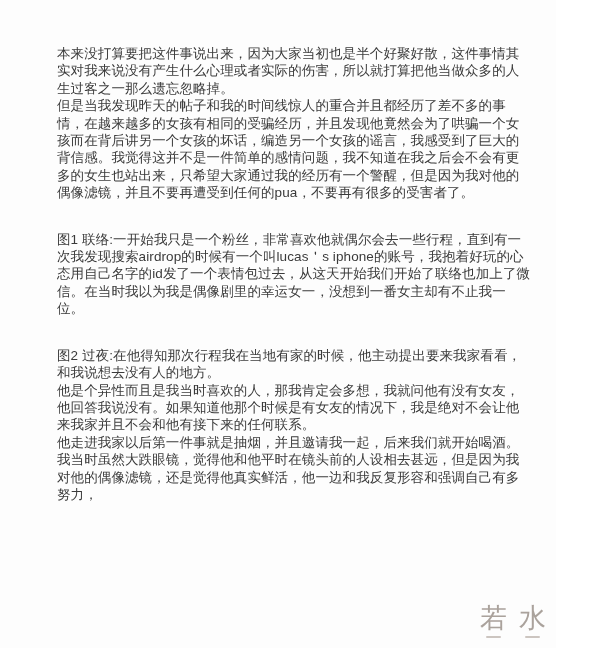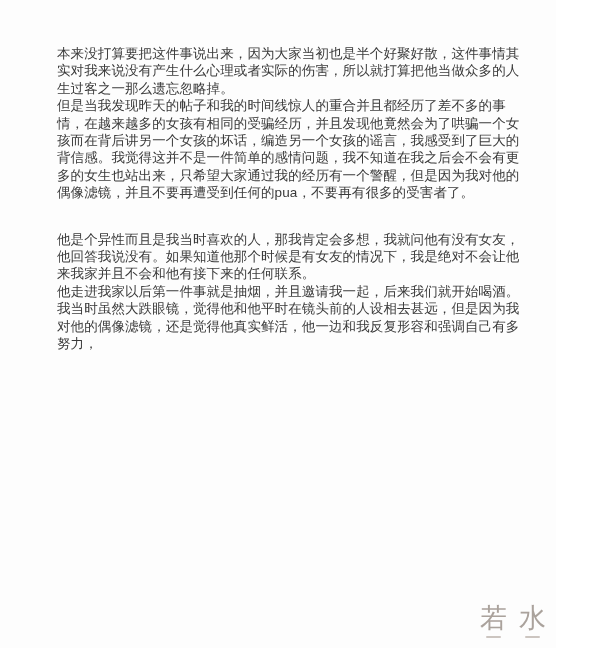--- a/index.html
+++ b/index.html
@@ -70,22 +70,26 @@
 
 <div class="page">
 
   <div class="doc">
 
     <div class="sec">
       <p>本来没打算要把这件事说出来，因为大家当初也是半个好聚好散，这件事情其实对我来说没有产生什么心理或者实际的伤害，所以就打算把他当做众多的人生过客之一那么遗忘忽略掉。</p>
       <p>但是当我发现昨天的帖子和我的时间线惊人的重合并且都经历了差不多的事情，在越来越多的女孩有相同的受骗经历，并且发现他竟然会为了哄骗一个女孩而在背后讲另一个女孩的坏话，编造另一个女孩的谣言，我感受到了巨大的背信感。我觉得这并不是一件简单的感情问题，我不知道在我之后会不会有更多的女生也站出来，只希望大家通过我的经历有一个警醒，但是因为我对他的偶像滤镜，并且不要再遭受到任何的pua，不要再有很多的受害者了。</p>
     </div>
 
+    <div class="sec">
+      <p>图1 联络:一开始我只是一个粉丝，非常喜欢他就偶尔会去一些行程，直到有一次我发现搜索airdrop的时候有一个叫lucas＇s iphone的账号，我抱着好玩的心态用自己名字的id发了一个表情包过去，从这天开始我们开始了联络也加上了微信。在当时我以为我是偶像剧里的幸运女一，没想到一番女主却有不止我一位。</p>
+    </div>
 
     <div class="sec">
+      <p>图2 过夜:在他得知那次行程我在当地有家的时候，他主动提出要来我家看看，和我说想去没有人的地方。</p>
       <p>他是个异性而且是我当时喜欢的人，那我肯定会多想，我就问他有没有女友，他回答我说没有。如果知道他那个时候是有女友的情况下，我是绝对不会让他来我家并且不会和他有接下来的任何联系。</p>
       <p>他走进我家以后第一件事就是抽烟，并且邀请我一起，后来我们就开始喝酒。</p>
       <p>我当时虽然大跌眼镜，觉得他和他平时在镜头前的人设相去甚远，但是因为我对他的偶像滤镜，还是觉得他真实鲜活，他一边和我反复形容和强调自己有多努力，</p>
 
     </div>
 
   </div>
 
   <div class="watermark">
     <span class="wm-char">

